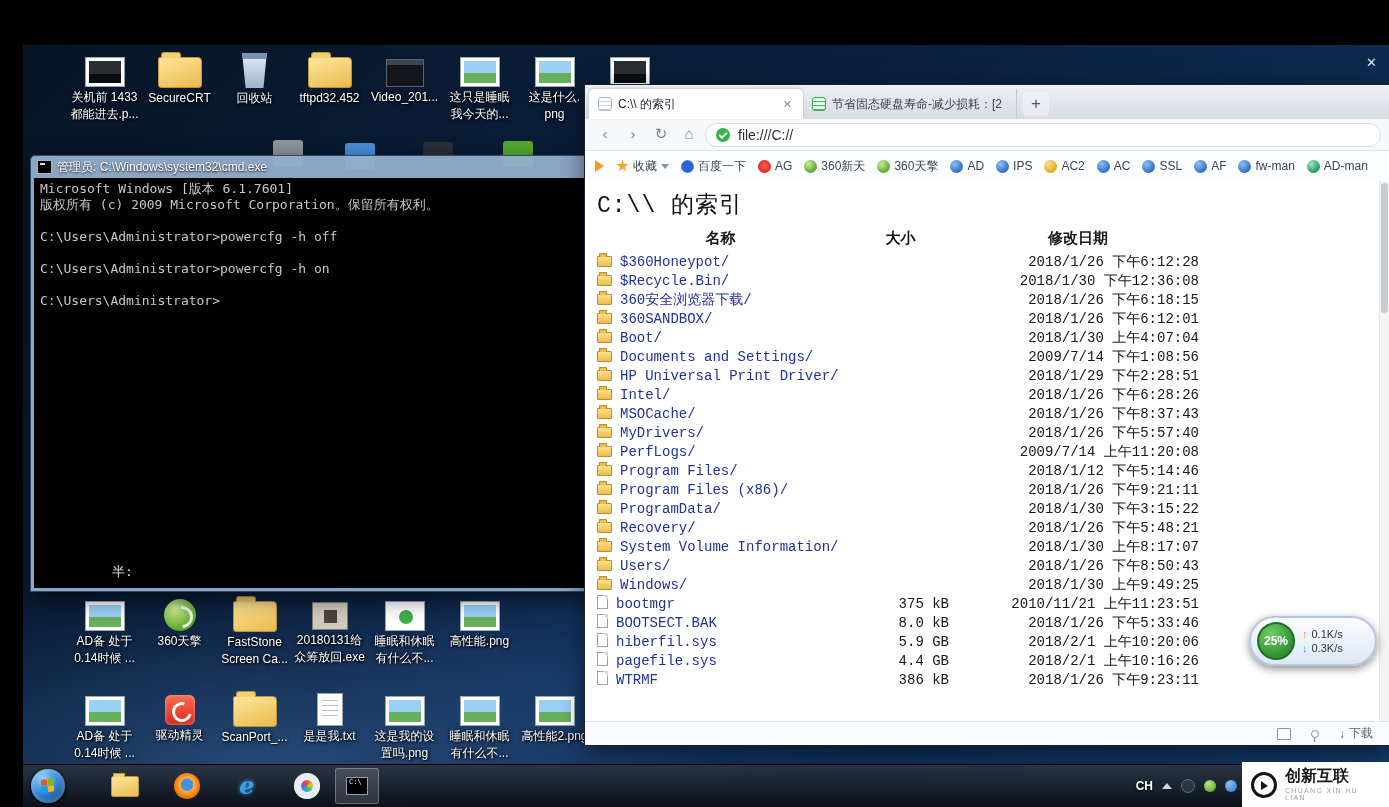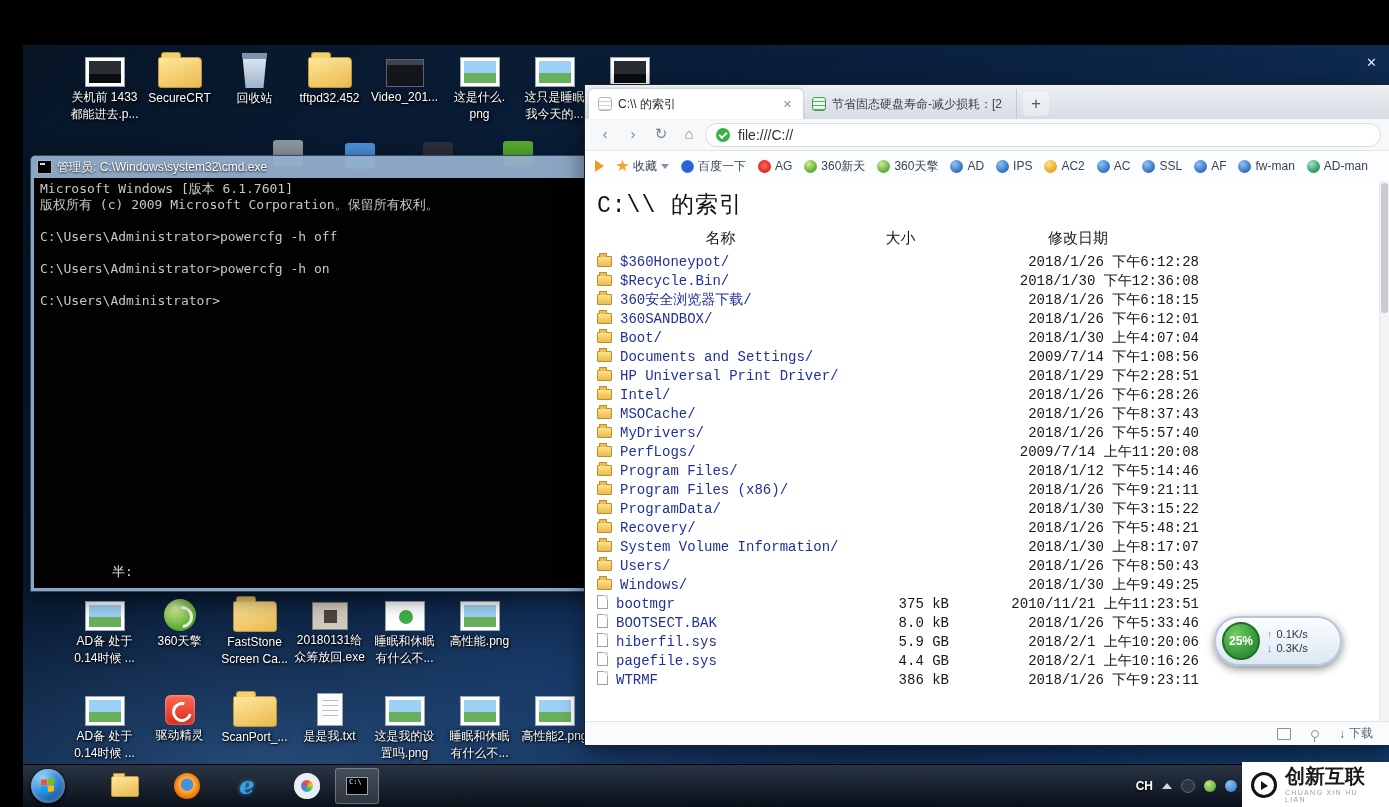--- a/index.html
+++ b/index.html
@@ -107,42 +107,42 @@
   .bmicon.globe-y{background:radial-gradient(circle at 35% 30%,#ffe08a,#e2a81f 70%);}
   .bmicon.globe-g{background:radial-gradient(circle at 35% 30%,#9fe3c3,#27955f 70%);}
   .chev{width:0;height:0;border-left:4px solid transparent;border-right:4px solid transparent;
         border-top:5px solid #8a929c;}
   .toggle-tri{width:0;height:0;border-top:6px solid transparent;border-bottom:6px solid transparent;
         border-left:9px solid #f59b22;}
   .content{position:absolute;left:0;top:96px;right:0;bottom:24px;background:#fff;overflow:hidden;
         font-family:"Liberation Mono","DejaVu Sans Mono",monospace;}
   h1.idx{margin:8px 0 0 12px;font-size:23px;font-weight:400;color:#101318;letter-spacing:1px;}
   table.files{margin-left:8px;border-collapse:collapse;font-size:14px;color:#15171a;}
-  table.files th{font-weight:normal;font-size:15px;padding:9px 4px 5px;}
+  table.files th{font-weight:bold;font-size:15px;padding:9px 4px 5px;}
   table.files td{padding:0 4px;height:19px;line-height:19px;white-space:nowrap;}
   td.fsize,td.fdate{text-align:right;}
   a.flink{color:#20309c;text-decoration:none;}
   .fi{display:inline-block;vertical-align:-1px;margin-right:8px;position:relative;box-sizing:border-box;}
   .fi-folder{width:15px;height:11px;background:linear-gradient(#ffe08a,#edbb4e);border:1px solid #b8912f;border-radius:1px;}
   .fi-folder::before{content:"";position:absolute;top:-4px;left:1px;width:6px;height:3px;background:#edbb4e;
         border:1px solid #b8912f;border-bottom:none;border-radius:1px 1px 0 0;}
   .fi-file{width:11px;height:14px;background:#fff;border:1px solid #98a0a8;}
   .fi-file::before{content:"";position:absolute;right:-1px;top:-1px;border-style:solid;border-width:0 5px 5px 0;
         border-color:transparent #d3d9de transparent transparent;}
   .vscroll{position:absolute;right:0;top:0;bottom:0;width:9px;background:#f2f3f5;border-left:1px solid #e4e6e9;}
   .vthumb{position:absolute;left:1px;right:1px;top:2px;height:130px;background:#c8ccd1;border-radius:4px;}
   .statusbar{position:absolute;left:0;right:0;bottom:0;height:24px;border-top:1px solid #e1e4e8;background:#fafbfc;
         display:flex;align-items:center;justify-content:flex-end;gap:20px;padding:0 16px;box-sizing:border-box;
         color:#6b7480;font-size:12px;}
   .sb-ic{width:12px;height:10px;border:1px solid #8a929c;border-radius:1px;}
   .sb-ic.pin{width:6px;height:6px;border-radius:50%;position:relative;}
   .sb-ic.pin::after{content:"";position:absolute;left:2px;top:6px;width:1px;height:5px;background:#8a929c;}
   .dl{display:flex;align-items:center;gap:4px;color:#5c646e;}
   
-  .speedball{position:absolute;left:1191px;top:571px;width:128px;height:50px;z-index:4;border-radius:26px;
+  .speedball{position:absolute;left:1226px;top:571px;width:128px;height:50px;z-index:4;border-radius:26px;
         background:linear-gradient(#fbfdff,#dde8f4);border:2px solid #b4c7dc;box-shadow:0 3px 8px rgba(0,0,0,.45);
         display:flex;align-items:center;gap:7px;padding:0 6px;box-sizing:border-box;}
   .sb-circle{width:38px;height:38px;border-radius:50%;flex:0 0 auto;
         background:radial-gradient(circle at 35% 30%,#6fcf63,#2f9134 70%);border:2px solid #1f6f26;
         color:#fff;font-weight:bold;font-size:12px;display:flex;align-items:center;justify-content:center;box-sizing:border-box;}
   .sb-rates{display:flex;flex-direction:column;gap:2px;font-size:11px;color:#2c3540;}
   .sb-row{display:flex;align-items:center;gap:4px;line-height:12px;}
   .up-arrow{color:#f0882a;font-weight:bold;}
   .down-arrow{color:#3a9ad9;font-weight:bold;}
   
@@ -176,21 +176,21 @@
   .tray-up{width:0;height:0;border-left:5px solid transparent;border-right:5px solid transparent;
         border-bottom:6px solid #cfd6de;}
   
   .topclose{position:absolute;left:1366px;top:55px;color:#dfe3e8;font-size:13px;z-index:6;}
   .watermark{position:absolute;left:1242px;top:762px;width:147px;height:45px;background:#fff;z-index:9;
         display:flex;align-items:center;gap:8px;padding:0 9px;box-sizing:border-box;}
   .wm-logo{width:26px;height:26px;border:3px solid #141414;border-radius:50%;position:relative;box-sizing:border-box;flex:0 0 auto;}
   .wm-logo::before{content:"";position:absolute;left:7px;top:4px;width:5px;height:11px;background:#fff;transform:rotate(28deg);}
   .wm-logo::after{content:"";position:absolute;left:7px;top:6px;width:0;height:0;
         border-top:5px solid transparent;border-bottom:4px solid transparent;border-left:7px solid #141414;}
-  .wm-name{font-size:20px;font-weight:bold;color:#191919;line-height:1;}
+  .wm-name{font-size:16px;font-weight:bold;color:#191919;line-height:1;}
   .wm-sub{font-size:7px;color:#9aa1a8;letter-spacing:1.3px;margin-top:3px;}
 </style>
 </head>
 <body>
 
 <div class="canvas">
   <div class="screen">
 
     <div class="peek" style="left:250px;top:95px;background:#8e979f;"></div>
     <div class="peek" style="left:322px;top:98px;background:#4a90d9;"></div>
@@ -214,27 +214,27 @@
         <div class="desk-icon">
           <div class="dg g-folder"></div>
           <div class="di-label">tftpd32.452</div>
         </div>
         <div class="desk-icon">
           <div class="dg g-app-dark"></div>
           <div class="di-label">Video_201...</div>
         </div>
         <div class="desk-icon">
           <div class="dg g-image"></div>
+          <div class="di-label">这只是睡眠</div>
+          <div class="di-label">我今天的...</div>
+        </div>
+        <div class="desk-icon">
+          <div class="dg g-image"></div>
           <div class="di-label">这是什么.</div>
           <div class="di-label">png</div>
-        </div>
-        <div class="desk-icon">
-          <div class="dg g-image"></div>
-          <div class="di-label">这只是睡眠</div>
-          <div class="di-label">我今天的...</div>
         </div>
         <div class="desk-icon">
           <div class="dg g-image-dark"></div>
           <div class="di-label">power</div>
           <div class="di-label">off僵</div>
         </div>
       </div>
     <div class="icon-row r1" id="row1-icons">
         <div class="desk-icon">
           <div class="dg g-image"></div>

